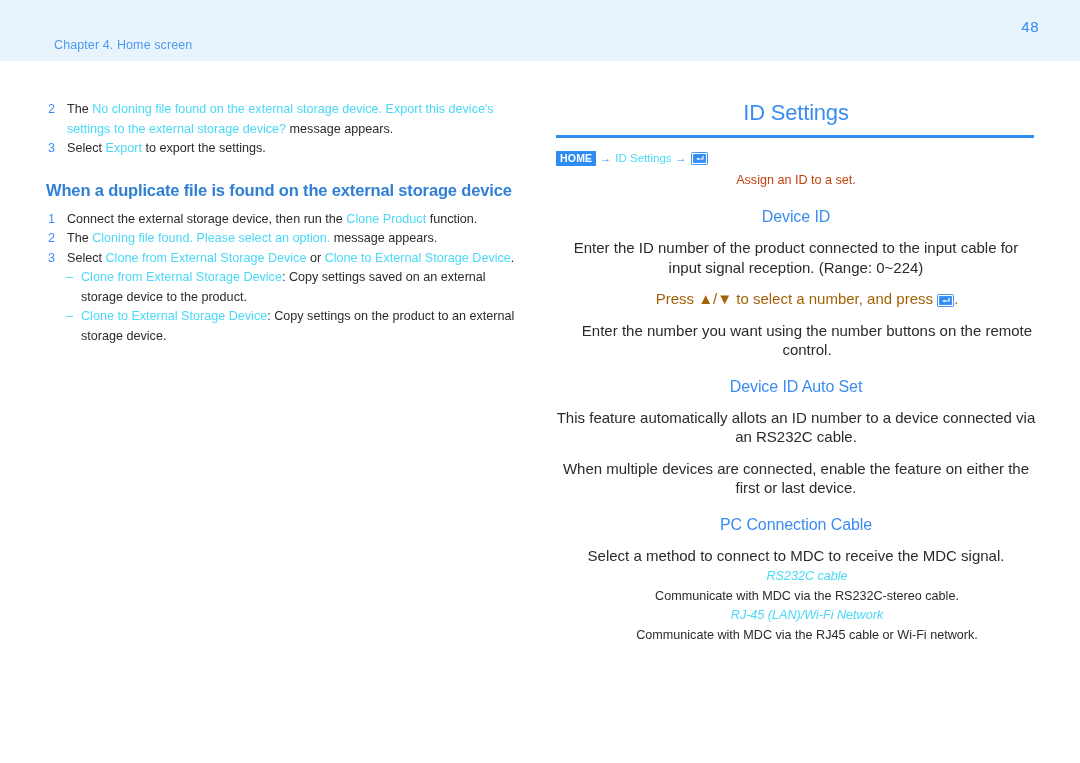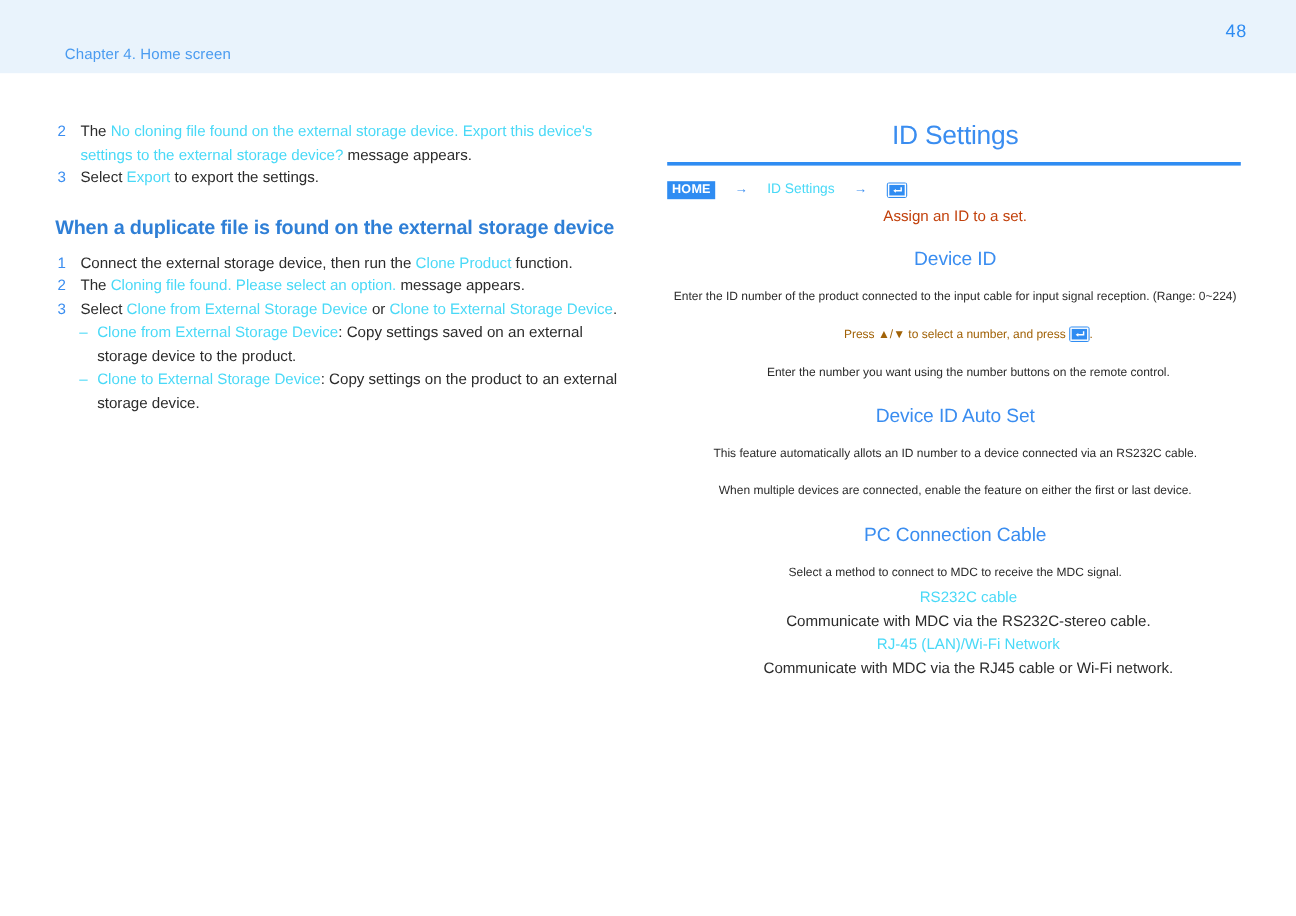--- a/index.html
+++ b/index.html
@@ -152,21 +152,21 @@
   }
 
   
   .breadcrumb {
     font-size: 11.5px;
     line-height: 16px;
     margin-bottom: 5px;
     white-space: nowrap;
     display: flex;
     align-items: center;
-    gap: 16px;
+    gap: 4px;
   }
   .crumb-badge {
     background: #2f8cf2;
     color: #ffffff;
     font-size: 10.5px;
     font-weight: bold;
     padding: 1px 4px 1px 4px;
     letter-spacing: 0.2px;
     line-height: 13px;
     display: inline-block;
@@ -199,37 +199,38 @@
 
   
   .sub-heading {
     font-size: 16px;
     color: #3a8df0;
     font-weight: normal;
     margin: 18px 0 7px 0;
     letter-spacing: -0.1px;
   }
   .body-para {
-    font-size: 10px;
+    font-size: 15px;
     line-height: 19.5px;
     color: #2b2b2b;
     margin: 12px 0 2px 0;
   }
   .body-para.indent {
     padding-left: 22px;
   }
   .body-para.muted {
     color: #a16207;
   }
   .opt-label {
     font-size: 12.6px;
     line-height: 19.5px;
     color: #49d9f7;
     padding-left: 22px;
     margin: 0;
+    font-style: italic;
   }
   .opt-desc {
     font-size: 12.6px;
     line-height: 19.5px;
     color: #2b2b2b;
     padding-left: 22px;
     margin: 0;
   }
 </style>
 </head>

